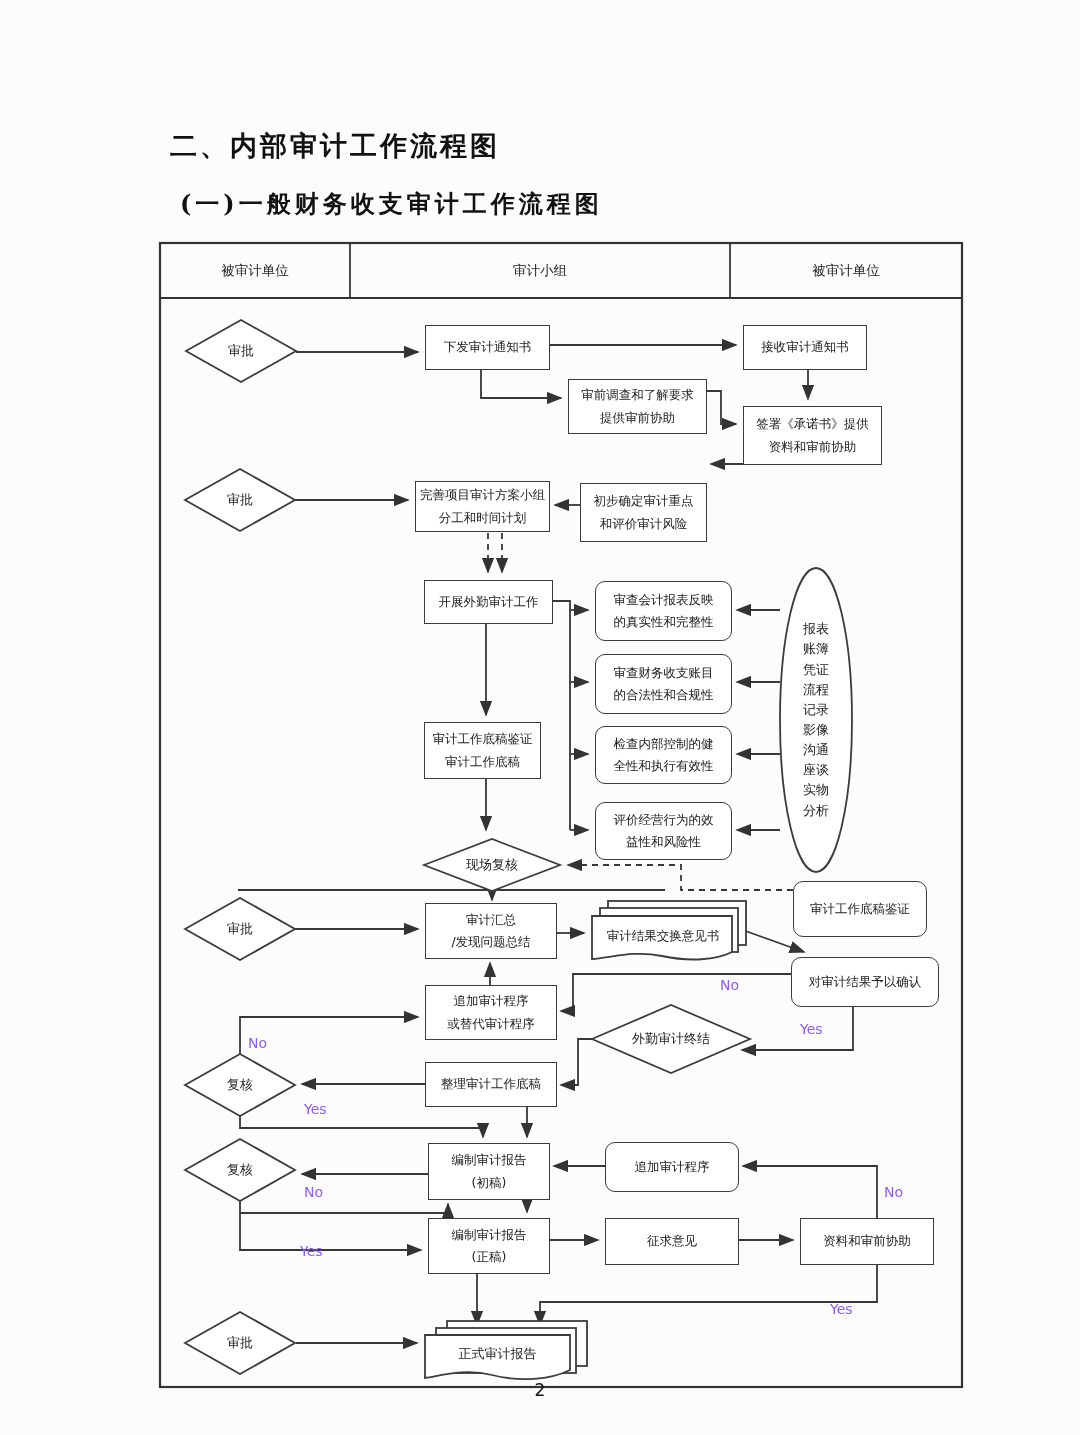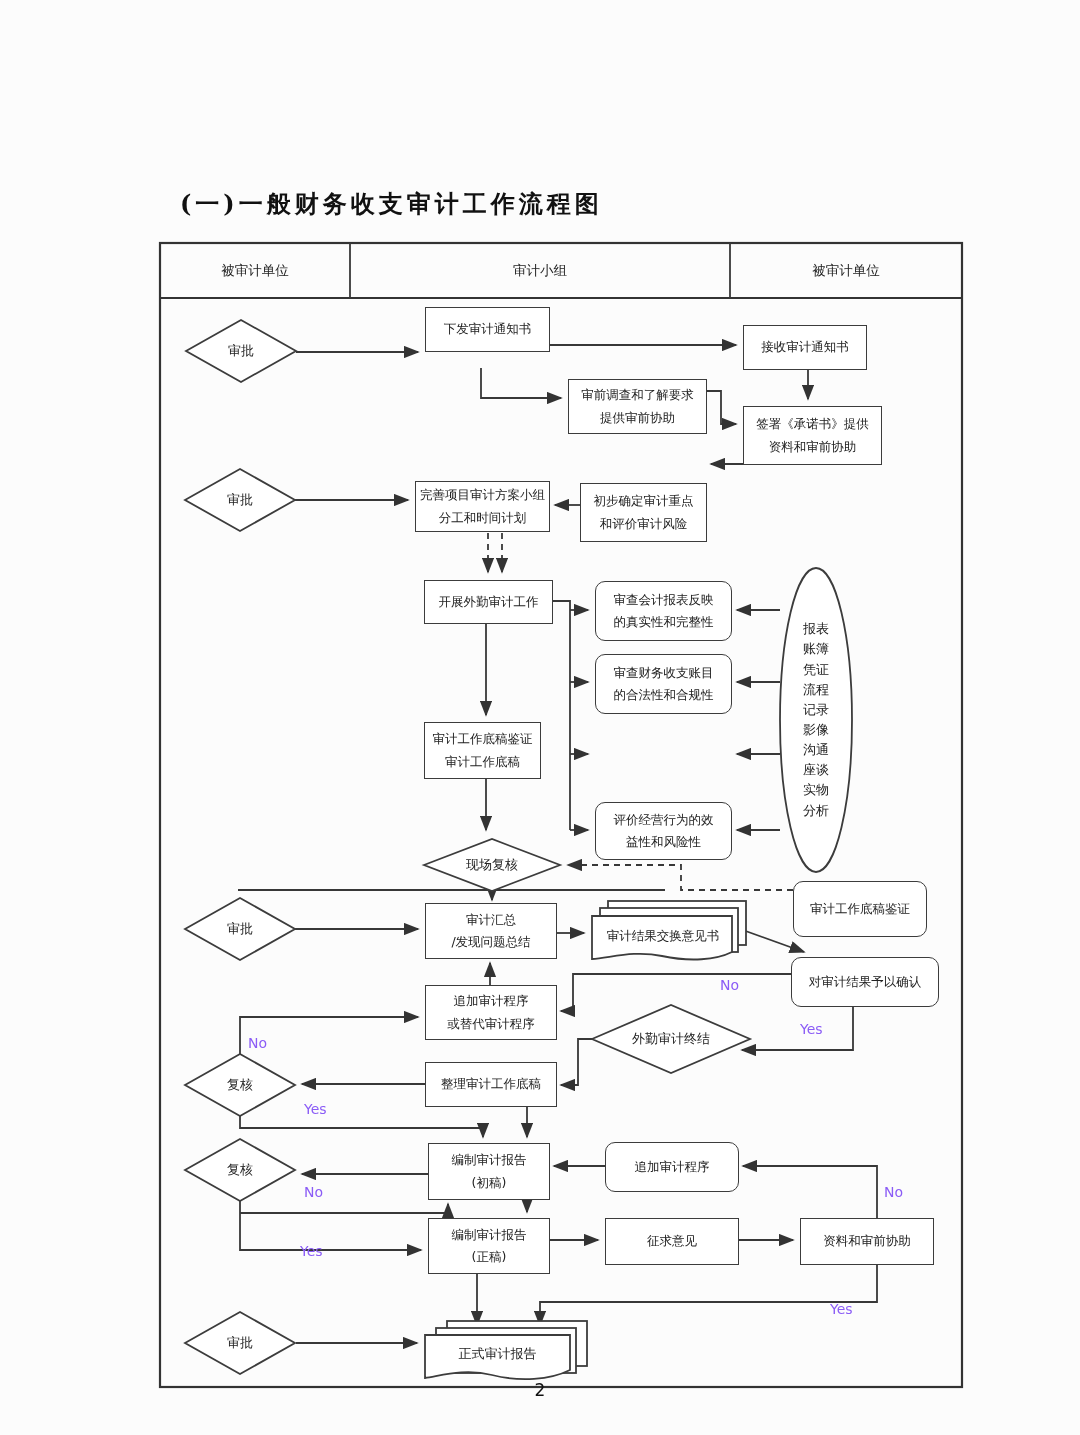--- a/index.html
+++ b/index.html
@@ -21,20 +21,21 @@
        white-space:pre-line;color:#222;background:transparent;}
   .elabel{position:absolute;z-index:2;font-size:14px;color:#8b5cf6;}
   .pagenum{position:absolute;left:526px;top:1380px;width:28px;text-align:center;
        font-size:17px;z-index:3;color:#111;}
 </style>
 </head>
 <body>
 
 <div class="page">
 
+  <div class="title">二、内部审计工作流程图</div>
   <div class="subtitle">(一)一般财务收支审计工作流程图</div>
 
   <svg class="wires" width="1080" height="1435" viewBox="0 0 1080 1435">
     <defs>
       <marker id="ah" markerWidth="9" markerHeight="7" refX="8" refY="3.5" orient="auto">
         <path d="M0,0 L9,3.5 L0,7 Z" fill="#333"></path>
       </marker>
     </defs>
     <style>
       .c{fill:none;stroke:#383838;stroke-width:1.8;marker-end:url(#ah);}
@@ -116,37 +117,39 @@
       <rect class="sh" x="447" y="1321" width="140" height="45"></rect>
       <rect class="sh" x="436" y="1328" width="140" height="45"></rect>
       <path class="sh" d="M425,1335 L570,1335 L570,1370 C550,1380 520,1382 492,1375 C464,1368 440,1376 425,1378 Z"></path>
     </g>
   </svg>
 
   <div class="lane" style="left:160px;top:243px;width:190px;height:55px;">被审计单位</div>
   <div class="lane" style="left:350px;top:243px;width:380px;height:55px;">审计小组</div>
   <div class="lane" style="left:730px;top:243px;width:232px;height:55px;">被审计单位</div>
 
-  <div class="box" style="left:425px;top:307px;width:123px;height:43px;">下发审计通知书</div>
+  <div class="box" style="left:425px;top:325px;width:123px;height:43px;">下发审计通知书</div>
   <div class="box" style="left:743px;top:325px;width:122px;height:43px;">接收审计通知书</div>
   <div class="box" style="left:568px;top:379px;width:137px;height:53px;">审前调查和了解要求
 提供审前协助</div>
   <div class="box" style="left:743px;top:406px;width:137px;height:57px;">签署《承诺书》提供
 资料和审前协助</div>
   <div class="box" style="left:415px;top:481px;width:133px;height:49px;">完善项目审计方案小组
 分工和时间计划</div>
   <div class="box" style="left:580px;top:483px;width:125px;height:57px;">初步确定审计重点
 和评价审计风险</div>
   <div class="box" style="left:424px;top:580px;width:127px;height:42px;">开展外勤审计工作</div>
   <div class="box" style="left:424px;top:722px;width:115px;height:55px;">审计工作底稿鉴证
 审计工作底稿</div>
   <div class="box round" style="left:595px;top:581px;width:135px;height:58px;">审查会计报表反映
 的真实性和完整性</div>
   <div class="box round" style="left:595px;top:654px;width:135px;height:58px;">审查财务收支账目
 的合法性和合规性</div>
+  <div class="box round" style="left:595px;top:726px;width:135px;height:56px;">检查内部控制的健
+全性和执行有效性</div>
   <div class="box round" style="left:595px;top:802px;width:135px;height:56px;">评价经营行为的效
 益性和风险性</div>
   <div class="box round" style="left:793px;top:881px;width:132px;height:54px;">审计工作底稿鉴证</div>
   <div class="box" style="left:425px;top:903px;width:130px;height:54px;">审计汇总
 /发现问题总结</div>
   <div class="box round" style="left:791px;top:957px;width:146px;height:48px;">对审计结果予以确认</div>
   <div class="box" style="left:425px;top:985px;width:130px;height:53px;">追加审计程序
 或替代审计程序</div>
   <div class="box" style="left:425px;top:1062px;width:130px;height:43px;">整理审计工作底稿</div>
   <div class="box" style="left:428px;top:1143px;width:120px;height:55px;">编制审计报告

